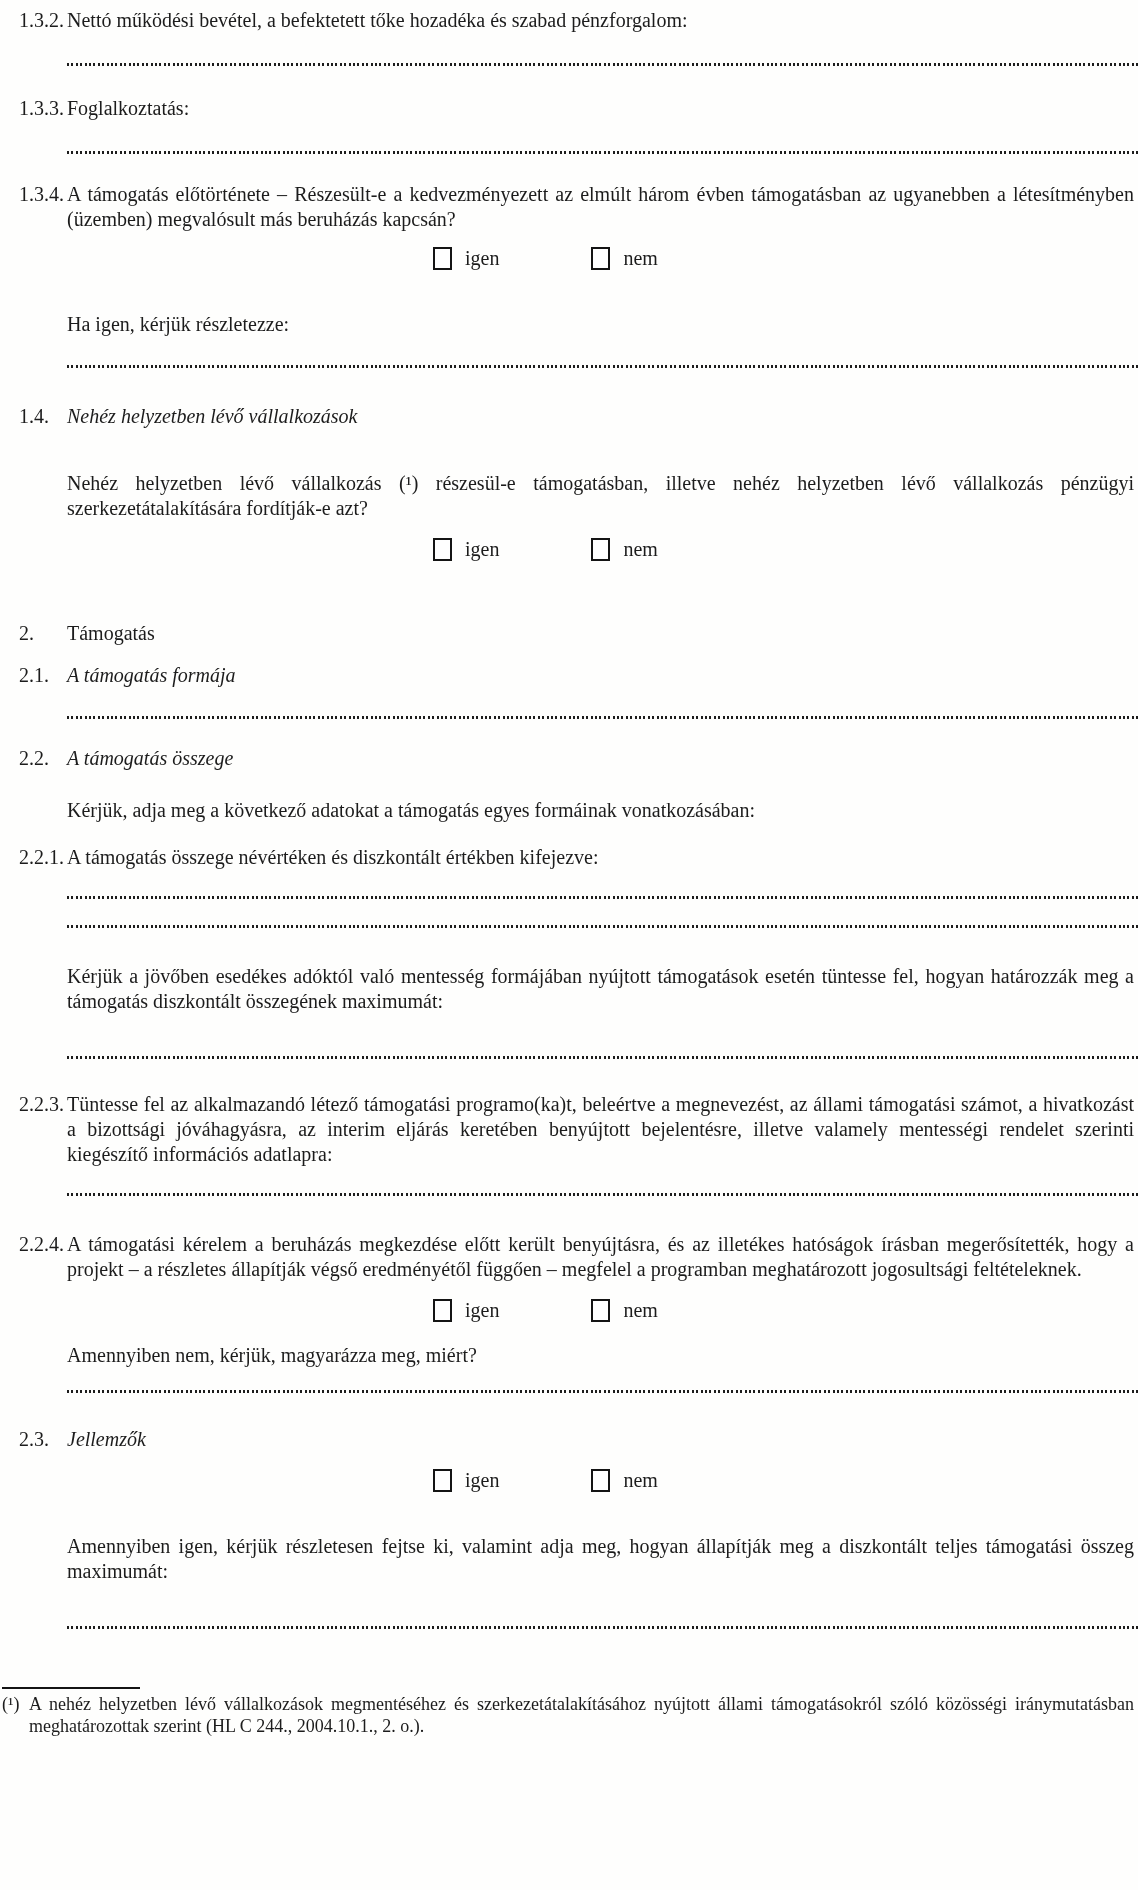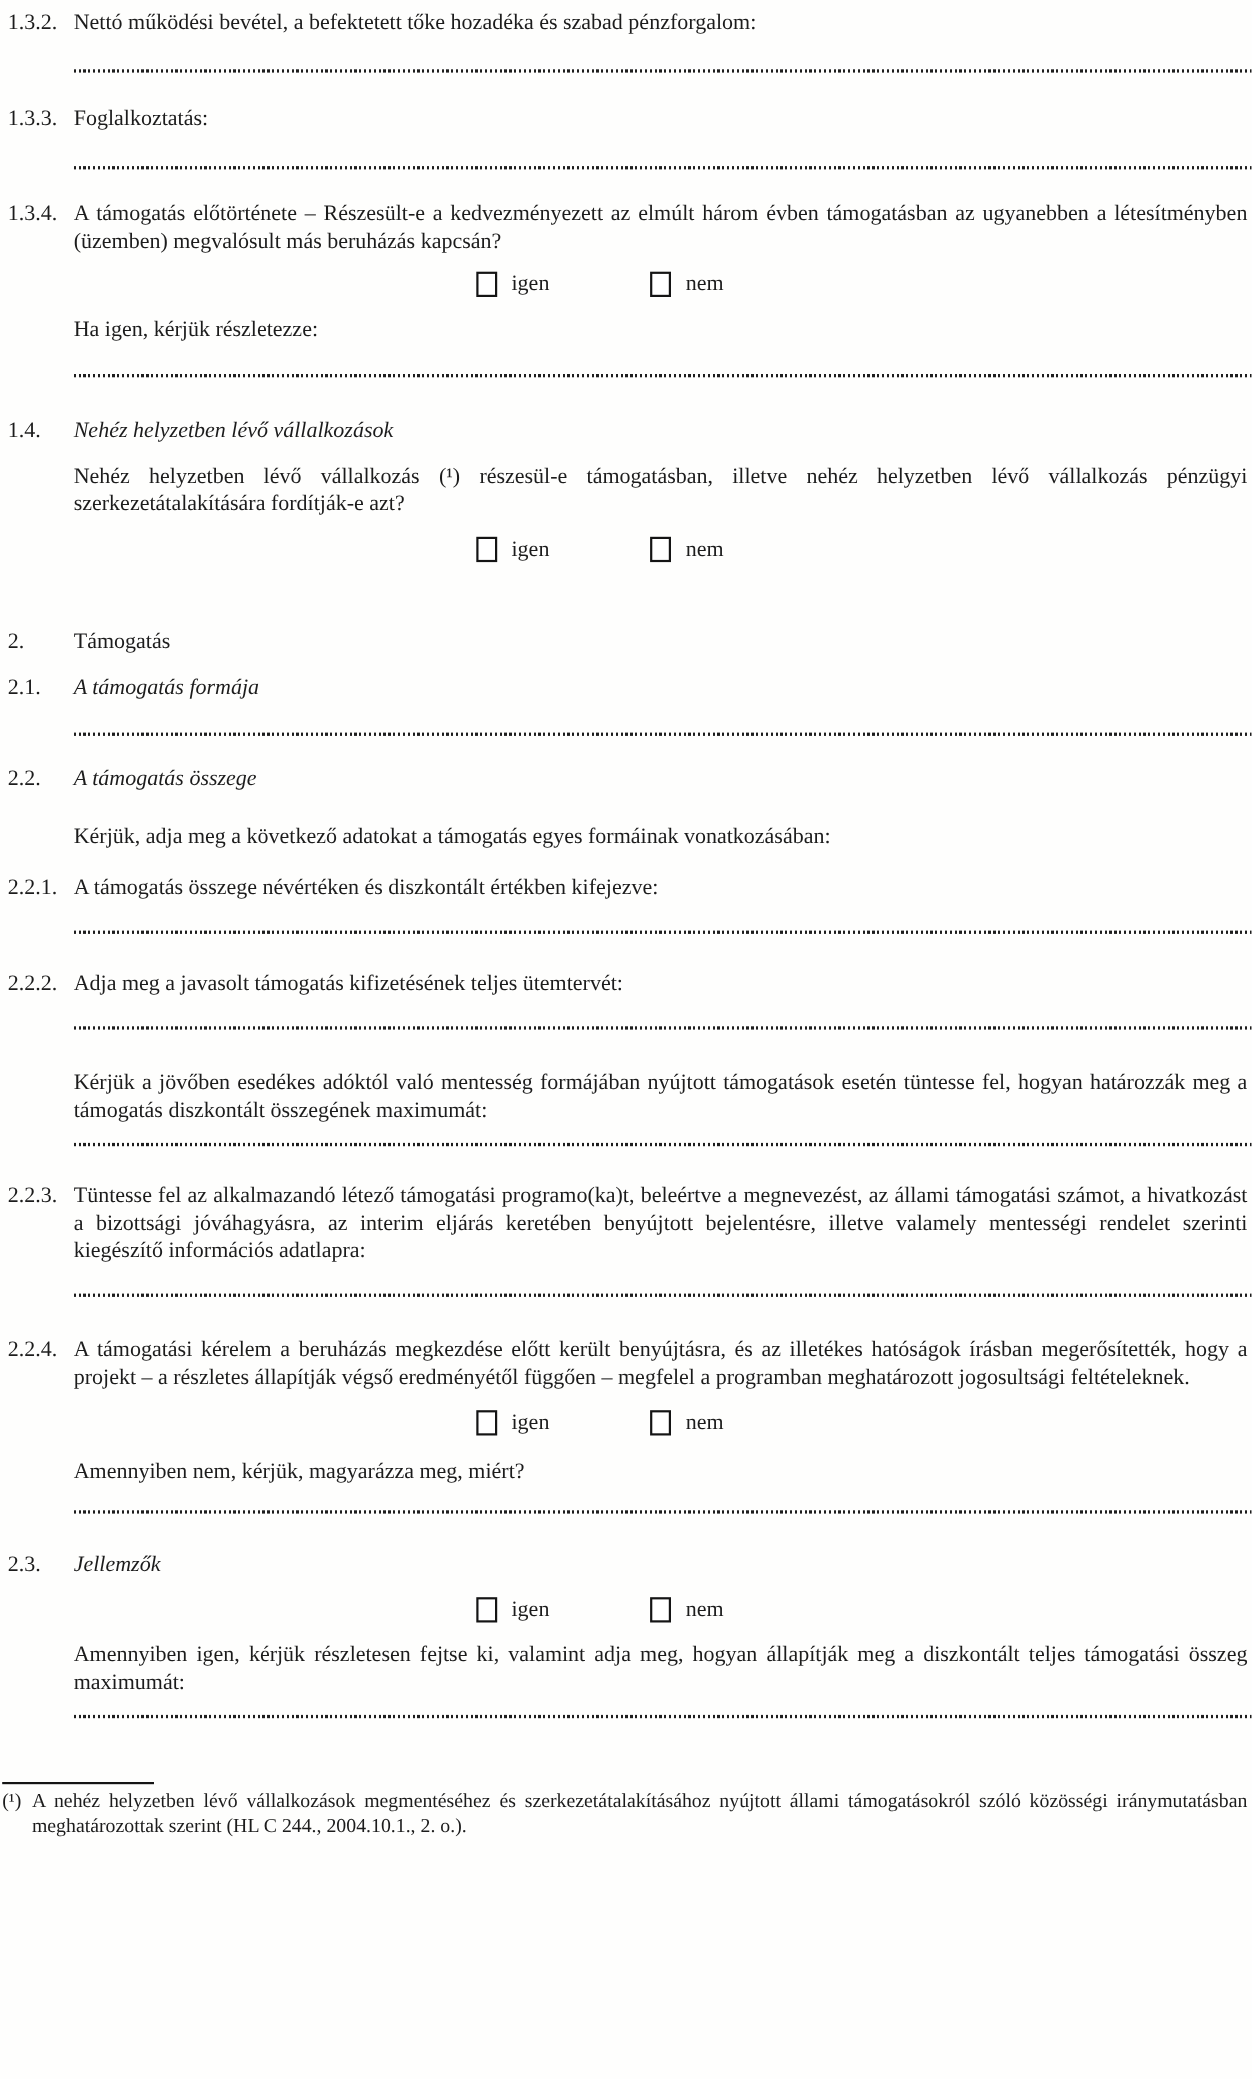--- a/index.html
+++ b/index.html
@@ -12,21 +12,21 @@
     font-family: "Liberation Serif", "DejaVu Serif", serif;
     font-size: 20px;
     line-height: 25px;
     color: #1c1c1c;
     overflow: hidden;
   }
   .row { display: flex; }
   .num {
     flex: 0 0 67px;
     box-sizing: border-box;
-    padding-left: 7px;
+    padding-left: 19px;
     white-space: nowrap;
   }
   .body {
     flex: 1;
     text-align: justify;
     padding-right: 4px;
   }
   .para {
     margin-left: 67px;
     margin-right: 4px;
@@ -65,21 +65,21 @@
     display: flex;
     margin-top: 4px;
     font-size: 18px;
     line-height: 22px;
   }
   .fn-marker { flex: 0 0 27px; }
   .fn-text { flex: 1; text-align: justify; font-family: Liberation Serif, serif; }
 
   
   .mt8{margin-top:8px}.mt14{margin-top:14px}.mt16{margin-top:16px}.mt17{margin-top:17px}
-  .mt20{margin-top:20px}.mt21{margin-top:21px}.mt22{margin-top:22px}.mt24{margin-top:17px}
+  .mt20{margin-top:20px}.mt21{margin-top:21px}.mt22{margin-top:22px}.mt24{margin-top:42px}
   .mt26{margin-top:26px}.mt27{margin-top:27px}.mt28{margin-top:28px}.mt30{margin-top:30px}
   .mt33{margin-top:33px}.mt34{margin-top:34px}.mt36{margin-top:36px}.mt60{margin-top:60px}
 </style>
 </head>
 <body>
 
 <div class="page">
 
   <div class="row mt8">
     <div class="num">1.3.2.</div>
@@ -154,24 +154,20 @@
 
   <div class="para mt27">Kérjük, adja meg a következő adatokat a támogatás egyes formáinak vonatkozásában:</div>
 
   <div class="row mt22">
     <div class="num">2.2.1.</div>
     <div class="body">A támogatás összege névértéken és diszkontált értékben kifejezve:</div>
   </div>
 
   <div class="dots mt26"></div>
 
-  <div class="row mt33">
-    <div class="num">2.2.2.</div>
-    <div class="body">Adja meg a javasolt támogatás kifizetésének teljes ütemtervét:</div>
-  </div>
 
   <div class="dots mt26"></div>
 
   <div class="para mt36">Kérjük a jövőben esedékes adóktól való mentesség formájában nyújtott támogatások esetén tüntesse fel, hogyan határozzák meg a támogatás diszkontált összegének maximumát:</div>
 
   <div class="dots mt24"></div>
 
   <div class="row mt33">
     <div class="num">2.2.3.</div>
     <div class="body">Tüntesse fel az alkalmazandó létező támogatási programo(ka)t, beleértve a megnevezést, az állami támogatási számot, a hivatkozást a bizottsági jóváhagyásra, az interim eljárás keretében benyújtott bejelentésre, illetve valamely mentességi rendelet szerinti kiegészítő információs adatlapra:</div>

